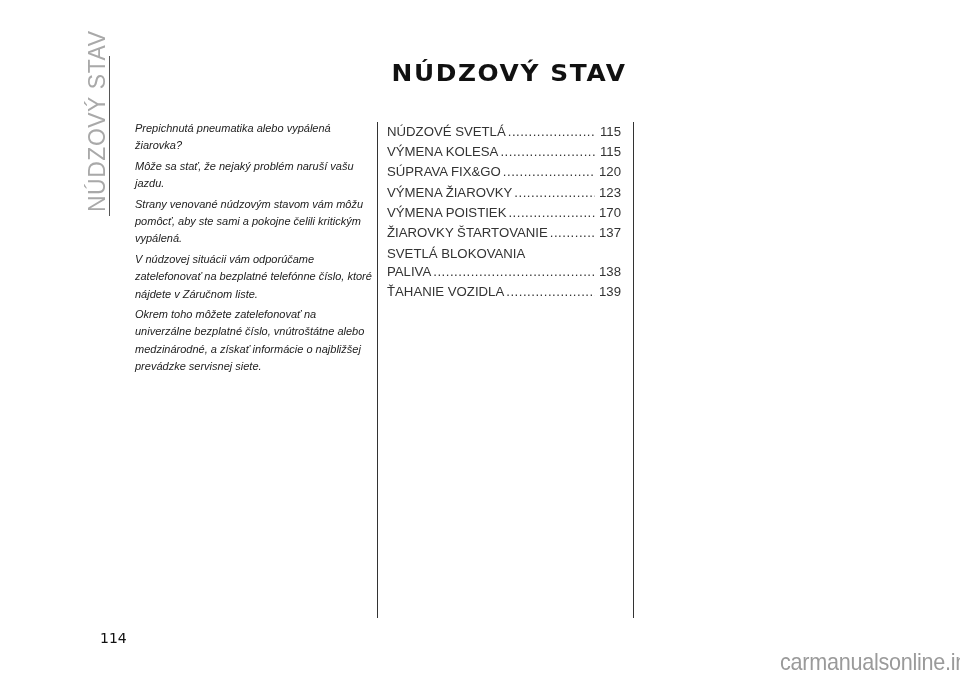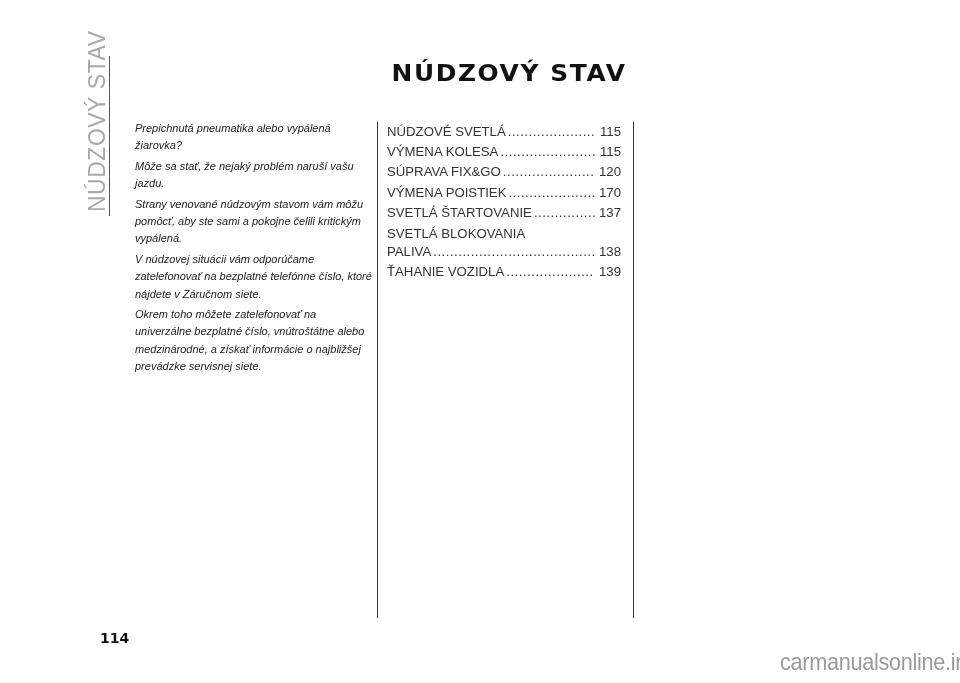--- a/index.html
+++ b/index.html
@@ -36,41 +36,41 @@
   .toc-row { display: flex; align-items: flex-start; white-space: nowrap; }
   .toc-row .label { flex: 0 0 auto; }
   .toc-row .dots { flex: 1 1 auto; overflow: hidden; margin: 0 4px 0 2px; }
   .toc-row .dots::after {
     content: "....................................................................................................";
     letter-spacing: 0.5px;
   }
   .toc-row .page { flex: 0 0 auto; text-align: right; }
   .toc-pre { line-height: 16px; margin-top: 3px; }
   .page-num {
-    position: absolute; left: 100px; top: 630px; font-weight: bold; font-size: 14px;
+    position: absolute; left: 100px; top: 630px; font-weight: normal; font-size: 14px;
     font-family: "DejaVu Sans", sans-serif; color: #111;
   }
   .watermark {
     position: absolute; left: 780px; top: 648px; font-size: 24px; color: #9a9a9a;
     letter-spacing: -0.3px; transform: scaleX(0.9); transform-origin: left;
   }
 </style>
 </head>
 <body>
 
 <div class="side-title">NÚDZOVÝ STAV</div>
 <div class="side-rule"></div>
 
 <div class="page-title">NÚDZOVÝ STAV</div>
 
 <div class="intro">
   <p>Prepichnutá pneumatika alebo vypálená žiarovka?</p>
   <p>Môže sa stať, že nejaký problém naruší vašu jazdu.</p>
   <p>Strany venované núdzovým stavom vám môžu pomôcť, aby ste sami a pokojne čelili kritickým vypálená.</p>
-  <p>V núdzovej situácii vám odporúčame zatelefonovať na bezplatné telefónne číslo, ktoré nájdete v Záručnom siete.</p>
+  <p>V núdzovej situácii vám odporúčame zatelefonovať na bezplatné telefónne číslo, ktoré nájdete v Záručnom liste.</p>
   <p>Okrem toho môžete zatelefonovať na univerzálne bezplatné číslo, vnútroštátne alebo medzinárodné, a získať informácie o najbližšej prevádzke servisnej siete.</p>
 </div>
 
 <div class="vline l"></div>
 <div class="vline r"></div>
 
 <div class="toc">
   <div class="toc-row">
     <span class="label">NÚDZOVÉ SVETLÁ</span>
       <span class="dots"></span>
@@ -80,26 +80,31 @@
     <span class="label">VÝMENA KOLESA</span>
       <span class="dots"></span>
       <span class="page">115</span>
   </div>
   <div class="toc-row">
     <span class="label">SÚPRAVA FIX&amp;GO</span>
       <span class="dots"></span>
       <span class="page">120</span>
   </div>
   <div class="toc-row">
+    <span class="label">VÝMENA ŽIAROVKY</span>
+      <span class="dots"></span>
+      <span class="page">123</span>
+  </div>
+  <div class="toc-row">
     <span class="label">VÝMENA POISTIEK</span>
       <span class="dots"></span>
       <span class="page">170</span>
   </div>
   <div class="toc-row">
-    <span class="label">SVETLÁ ŠTARTOVANIE</span>
+    <span class="label">ŽIAROVKY ŠTARTOVANIE</span>
       <span class="dots"></span>
       <span class="page">137</span>
   </div>
   <div class="toc-pre">SVETLÁ BLOKOVANIA</div>
   <div class="toc-row">
     <span class="label">PALIVA</span>
       <span class="dots"></span>
       <span class="page">138</span>
   </div>
   <div class="toc-row">

